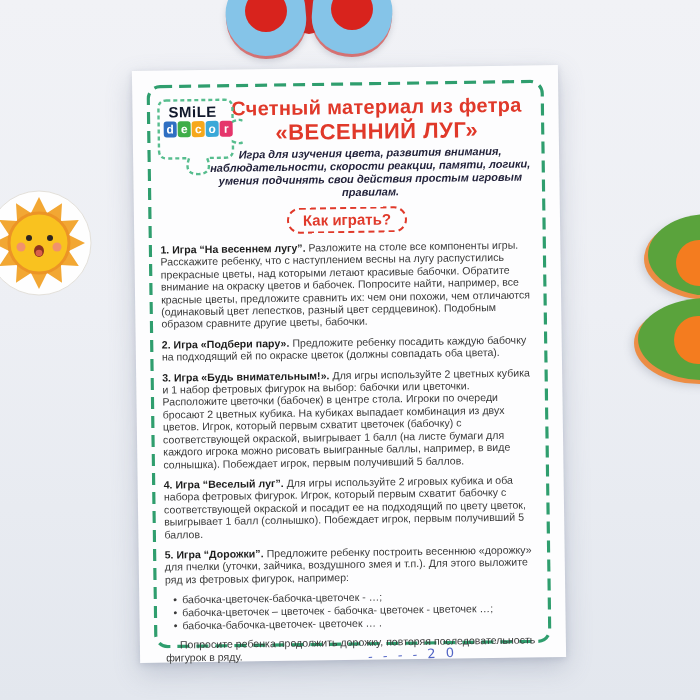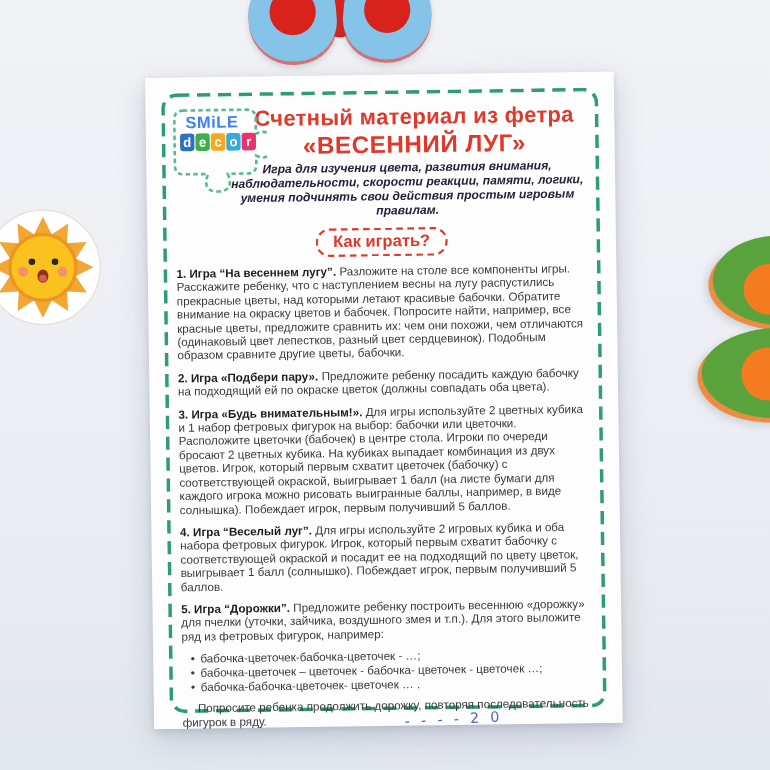--- a/index.html
+++ b/index.html
@@ -37,21 +37,21 @@
     position:absolute;left:136px;top:68px;width:426px;height:592px;background:#fdfdfe;
     transform:rotate(-0.8deg);
     box-shadow:0 10px 26px rgba(110,120,145,.30), 0 2px 6px rgba(110,120,145,.22);
   }
   .green-border{position:absolute;left:14px;top:14px;}
   .content{position:absolute;left:14px;top:14px;right:14px;bottom:14px;padding:10px 12px 0 12px;}
 
   
   .logo{position:absolute;left:4px;top:6px;width:92px;height:92px;}
   .logo .puzzle{position:absolute;left:0;top:0;}
-  .logo .smile{position:absolute;left:18px;top:13px;font-size:15px;font-weight:bold;color:#3b82f6;letter-spacing:.5px;}
+  .logo .smile{position:absolute;left:18px;top:13px;font-size:15px;font-weight:bold;color:#0f172a;letter-spacing:.5px;}
   .logo .decor{position:absolute;left:13px;top:31px;display:flex;gap:1px;}
   .logo .decor span{display:inline-block;width:13px;height:16px;border-radius:3px;color:#fff;
     font-size:12px;font-weight:bold;text-align:center;line-height:16px;text-transform:lowercase;}
   .lc0{background:#2f6fc2;} .lc1{background:#3fae49;} .lc2{background:#f6a81c;}
   .lc3{background:#3aa8d8;} .lc4{background:#e5356b;}
 
   .title1{margin:4px 0 0 62px;text-align:center;color:#e0392a;font-size:20px;font-weight:bold;line-height:23px;letter-spacing:.3px;}
   .title2{margin:0 0 0 62px;text-align:center;color:#e0392a;font-size:22px;font-weight:bold;line-height:25px;letter-spacing:.5px;}
   .subtitle{margin:3px 0 0 48px;text-align:center;color:#22223a;font-size:11px;font-style:italic;font-weight:bold;line-height:13px;}
   .how-btn{width:fit-content;margin:8px auto 8px auto;padding:2px 14px 3px 14px;border:2px dashed #e0392a;border-radius:14px;

